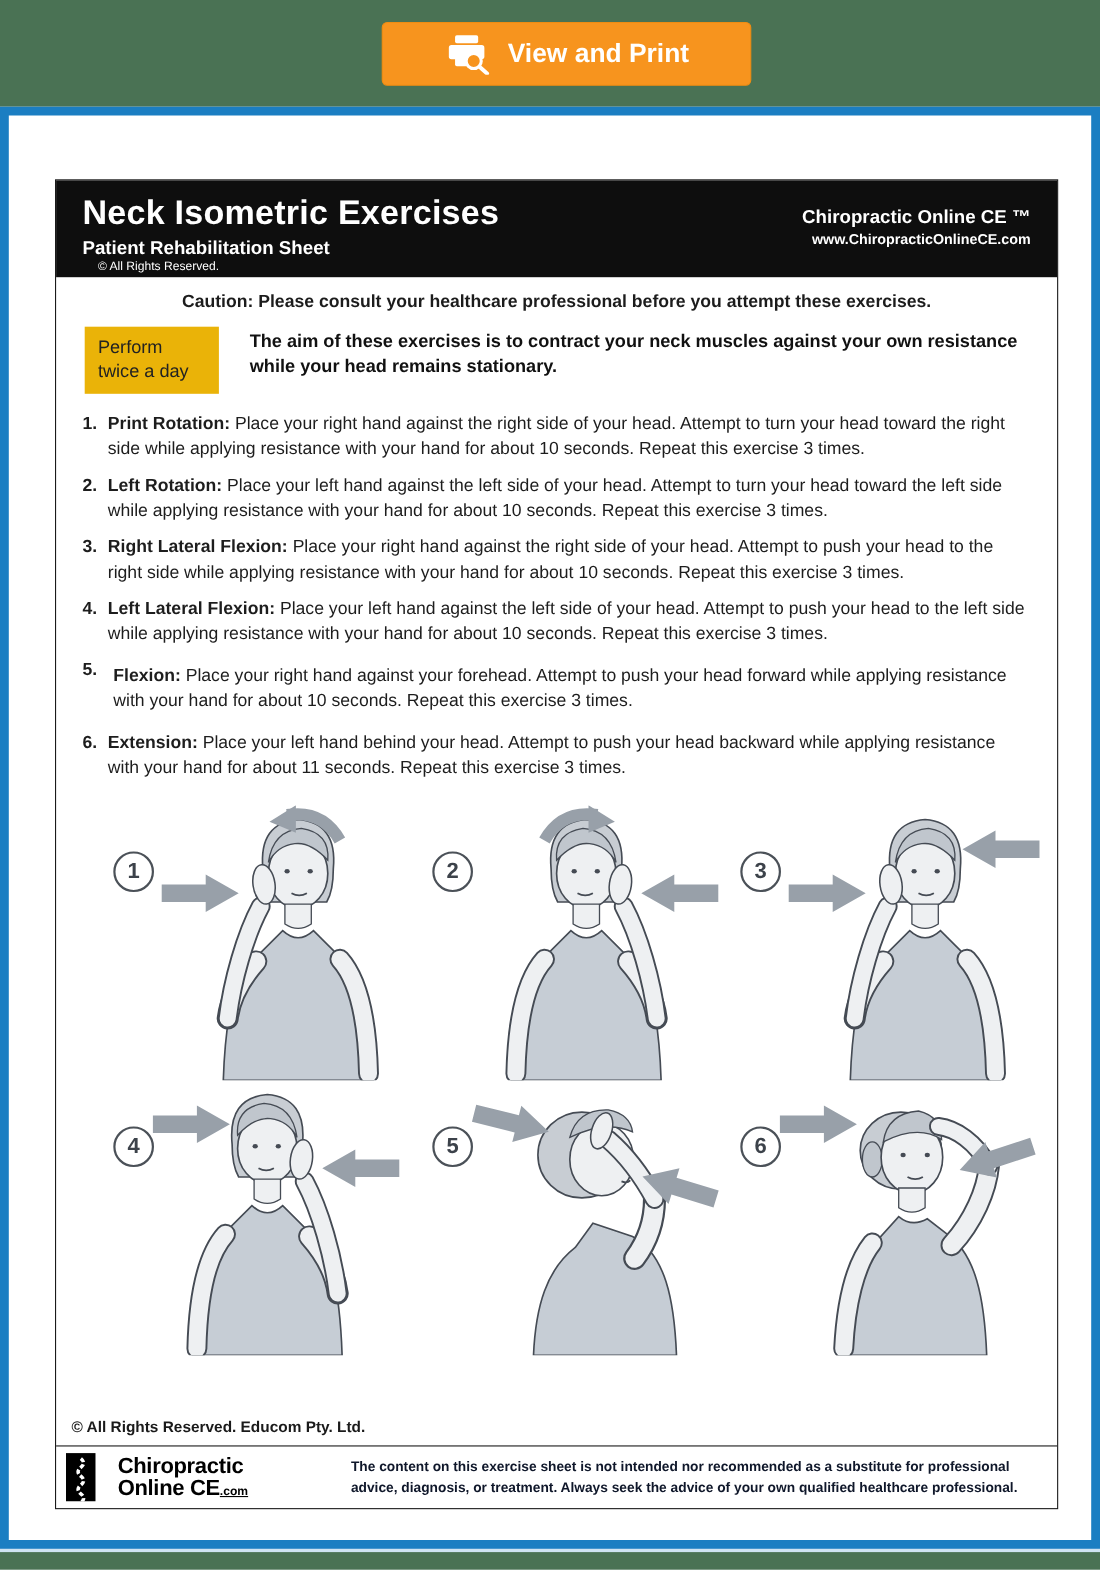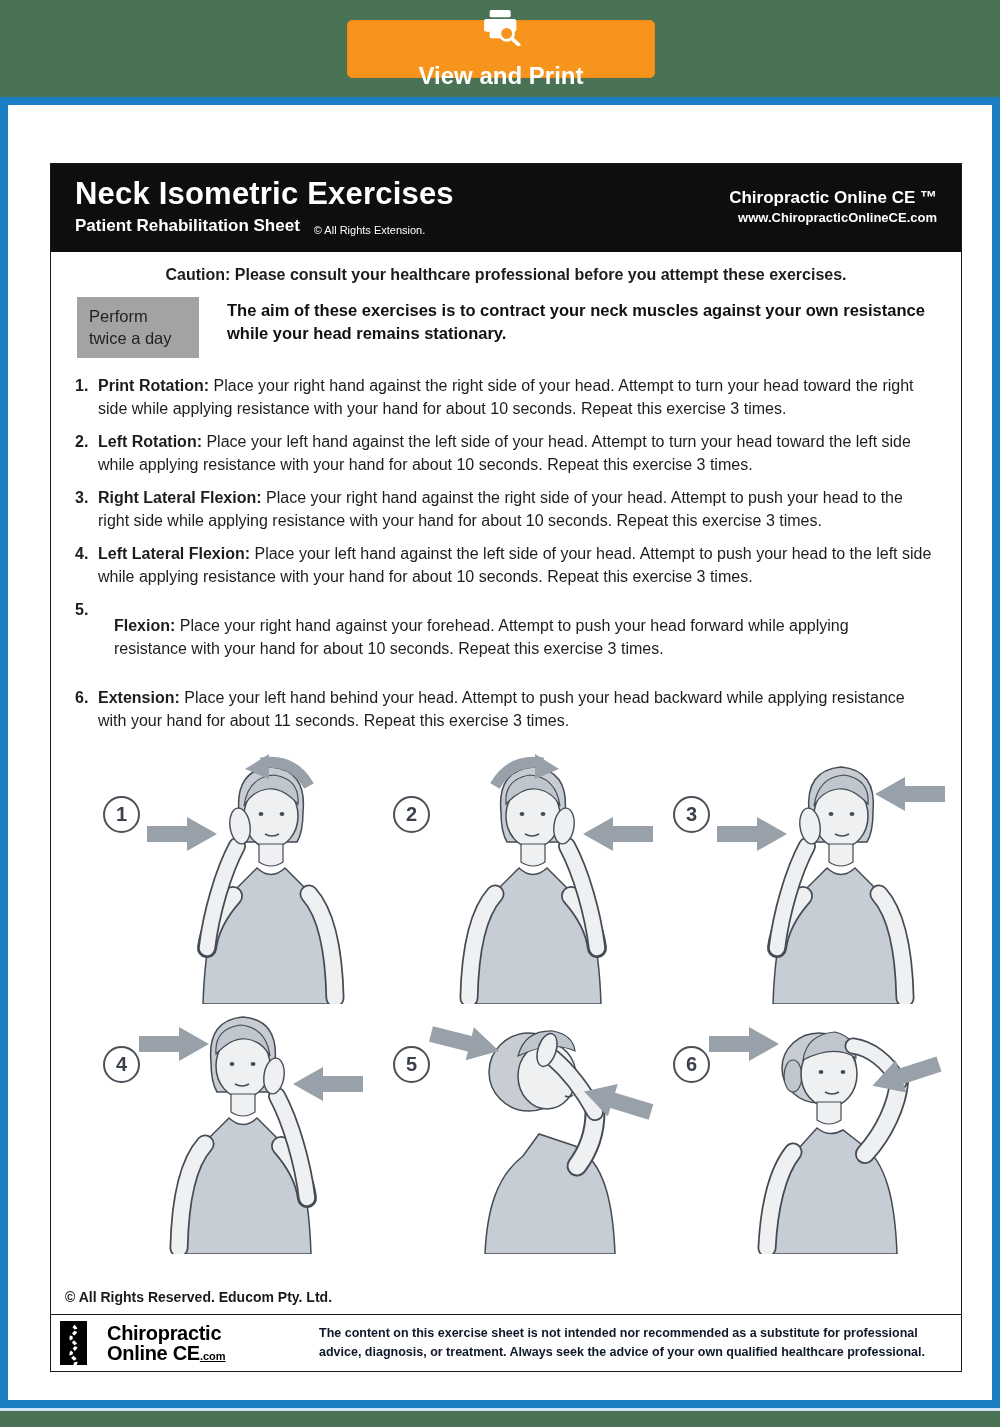--- a/index.html
+++ b/index.html
@@ -1,46 +1,46 @@
 <!DOCTYPE html>
 <html><head>
 <meta charset="utf-8">
 <style>
   html,body{margin:0;padding:0;width:1000px;height:1427px;overflow:hidden;}
   body{position:relative;background:#4A7254;font-family:"Liberation Sans","DejaVu Sans",sans-serif;}
 
   
-  .print-btn{position:absolute;left:347px;top:20px;width:308px;height:58px;
+  .print-btn{position:absolute;left:347px;top:20px;width:336px;height:58px;
     background:#F7941E;border:1px solid #ef8c12;border-radius:5px;
     display:flex;align-items:center;justify-content:center;gap:16px;
-    color:#fff;font-size:24px;font-weight:bold;cursor:pointer;flex-direction:column;}
+    color:#fff;font-size:24px;font-weight:bold;cursor:pointer;}
   .print-btn svg{flex:none;}
 
   
   .page{position:absolute;left:0;top:97px;width:1000px;height:1311px;background:#fff;
     border:8px solid #1B7EC2;box-sizing:border-box;box-shadow:0 3px 0 #cfe3f2;}
 
   .content{position:absolute;left:42px;top:58px;width:912px;height:1209px;
     border:1px solid #1a1a1a;box-sizing:border-box;background:#fff;}
 
   
   .header-bar{background:#0e0e0e;color:#fff;height:88px;display:flex;
     justify-content:space-between;padding:10px 24px 0;box-sizing:border-box;}
   .hdr-title{font-size:31px;font-weight:bold;margin:2px 0 4px;letter-spacing:.2px;}
-  .hdr-subrow{display:flex;align-items:flex-end;}
+  .hdr-subrow{display:flex;align-items:flex-start;flex-direction:column;}
   .hdr-subtitle{font-size:17px;font-weight:600;}
   .hdr-note{font-size:11px;margin-left:14px;font-weight:400;}
   .hdr-brand{text-align:right;padding-top:14px;margin-left:38px;}
   .brand-name{font-size:17px;font-weight:bold;}
   .brand-url{font-size:13px;font-weight:bold;margin-top:2px;}
 
   
   .caution{text-align:center;font-weight:700;font-size:16px;color:#1c1c1c;margin:14px 0 13px;}
   .aim-row{display:flex;margin:0 26px 16px;align-items:flex-start;}
-  .freq-box{background:#a3a3a3;width:98px;padding:8px 12px;font-size:16.5px;color:#222;line-height:1.35;flex:none;}
+  .freq-box{background:#eab308;width:98px;padding:8px 12px;font-size:16.5px;color:#222;line-height:1.35;flex:none;}
   .aim-text{margin-left:28px;font-size:16.5px;font-weight:600;line-height:1.4;color:#111;padding-top:2px;}
 
   
   .exercises{margin:0 24px;}
   .ex{display:flex;font-size:16px;line-height:1.44;color:#1d1d1d;margin-bottom:10px;}
   .ex-num{font-weight:bold;width:23px;flex:none;}
   .ex-body b{font-weight:bold;}
 
   
   .figures{position:relative;height:500px;margin-top:22px;}
@@ -101,21 +101,21 @@
 </button>
 
 <div class="page">
   <div class="content">
 
     <div class="header-bar">
       <div>
         <div class="hdr-title">Neck Isometric Exercises</div>
         <div class="hdr-subrow">
           <span class="hdr-subtitle">Patient Rehabilitation Sheet</span>
-          <span class="hdr-note">© All Rights Extension.</span>
+          <span class="hdr-note">© All Rights Reserved.</span>
         </div>
       </div>
       <div class="hdr-brand">
         <div class="brand-name">Chiropractic Online CE ™</div>
         <div class="brand-url">www.ChiropracticOnlineCE.com</div>
       </div>
     </div>
 
     <div class="caution">Caution: Please consult your healthcare professional before you attempt these exercises.</div>
 
@@ -136,21 +136,21 @@
       <div class="ex">
         <span class="ex-num">3.</span>
         <p class="ex-body" style="margin:0"><b>Right Lateral Flexion:</b> <span>Place your right hand against the right side of your head. Attempt to push your head to the right side while applying resistance with your hand for about 10 seconds. Repeat this exercise 3 times.</span></p>
       </div>
       <div class="ex">
         <span class="ex-num">4.</span>
         <p class="ex-body" style="margin:0"><b>Left Lateral Flexion:</b> <span>Place your left hand against the left side of your head. Attempt to push your head to the left side while applying resistance with your hand for about 10 seconds. Repeat this exercise 3 times.</span></p>
       </div>
       <div class="ex">
         <span class="ex-num">5.</span>
-        <p class="ex-body" style="margin:16px"><b>Flexion:</b> <span>Place your right hand against your forehead. Attempt to push your head forward while applying resistance with your hand for about 10 seconds. Repeat this exercise 3 times.</span></p>
+        <p class="ex-body" style="margin:5px"><b>Flexion:</b> <span>Place your right hand against your forehead. Attempt to push your head forward while applying resistance with your hand for about 10 seconds. Repeat this exercise 3 times.</span></p>
       </div>
       <div class="ex">
         <span class="ex-num">6.</span>
         <p class="ex-body" style="margin:0"><b>Extension:</b> <span>Place your left hand behind your head. Attempt to push your head backward while applying resistance with your hand for about 11 seconds. Repeat this exercise 3 times.</span></p>
       </div>
     </div>
 
     <div class="figures">
 
       <div class="fig" id="fig1">

